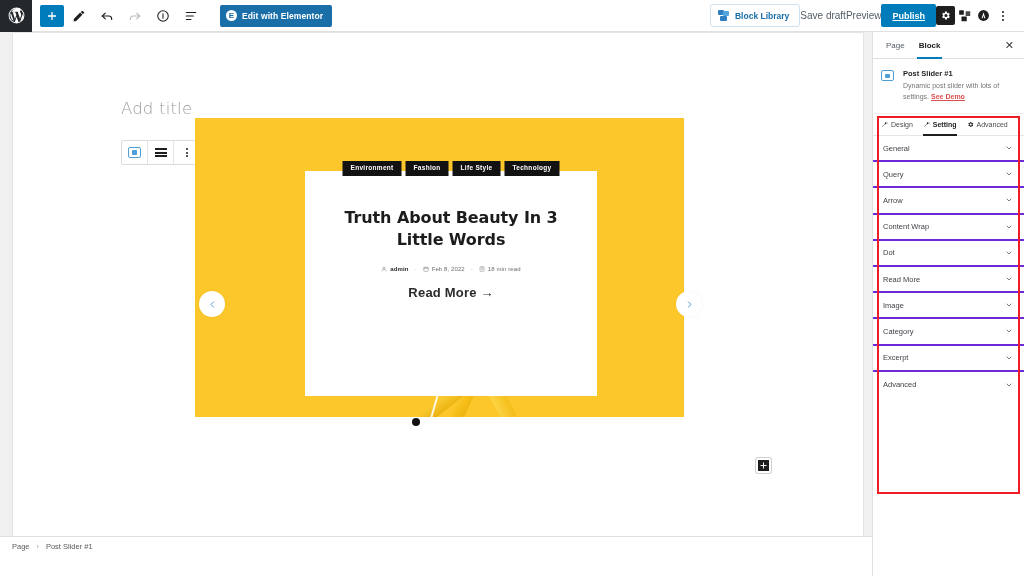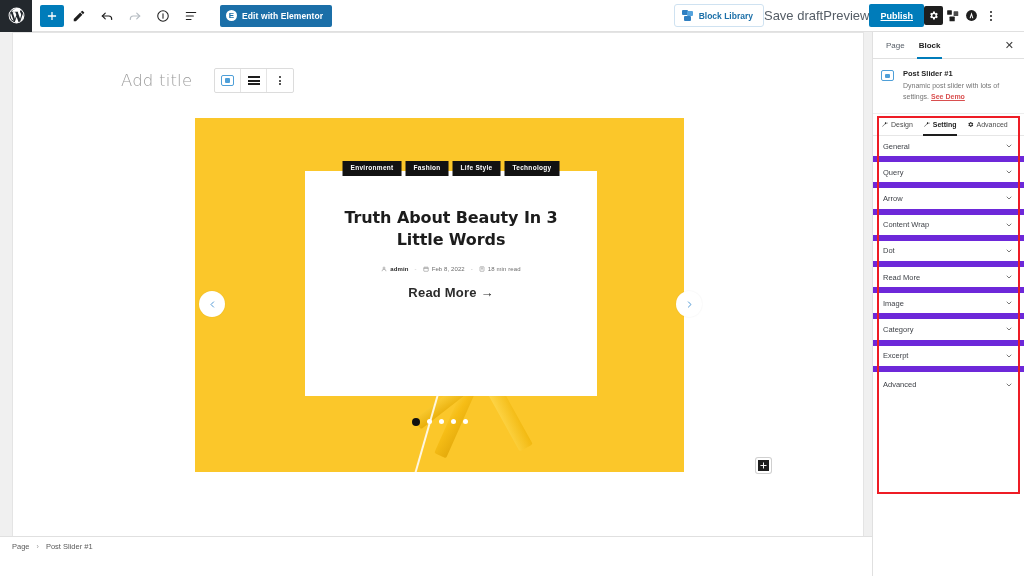--- a/index.html
+++ b/index.html
@@ -36,35 +36,35 @@
     padding: 0 9px 0 6px; font-size: 8.5px; font-weight: bold;
     letter-spacing: .1px; white-space: nowrap;
   }
   .elem-circle {
     width: 11px; height: 11px; border-radius: 50%; background: #fff;
     color: #1b6fa8; font-size: 8px; font-weight: bold;
     display: flex; align-items: center; justify-content: center; line-height: 1;
   }
   .tb-right {
     margin-left: auto; display: flex; align-items: center;
-    padding-right: 24px;
+    padding-right: 12px;
   }
   .blocklib-btn {
     display: flex; align-items: center; gap: 6px; height: 23px;
     border: 1px solid #cfe2f1; border-radius: 3px; padding: 0 10px 0 7px;
     color: #1b6fa8; font-size: 8.5px; font-weight: bold; background: #fff;
   }
   .blocklib-ico { width: 11px; height: 11px; position: relative; }
   .blocklib-ico i {
     position: absolute; display: block; background: #2f7fc1; border-radius: 1px;
   }
   .blocklib-ico i.a { width: 6px; height: 5px; left: 0; top: 0; }
   .blocklib-ico i.b { width: 6px; height: 5px; right: 0; top: 1px; background:#55a3dd;}
   .blocklib-ico i.c { width: 7px; height: 5px; left: 2px; bottom: 0; }
-  .txt-btn { font-size: 13px; color: #555d66; white-space: nowrap; }
+  .txt-btn { font-size: 10px; color: #555d66; white-space: nowrap; }
   .publish-btn {
     background: #007cba; color: #fff; font-size: 9px; font-weight: bold;
     height: 23px; border-radius: 2px; padding: 0 11px;
     display: flex; align-items: center; text-decoration: underline;
   }
   .sq-ico {
     width: 19px; height: 19px; display: flex; align-items: center;
     justify-content: center;
   }
   .sq-ico.black { background: #1e1e1e; border-radius: 2px; color: #fff; }
@@ -74,22 +74,22 @@
   
   .canvas {
     position: absolute; top: 32px; left: 0; width: 872px; height: 524px;
     background: #f0f0f0;
   }
   .page-sheet {
     position: absolute; top: 0; left: 12px; width: 852px; height: 521px;
     background: #fff; border: 1px solid #e4e4e4;
   }
   .title-row {
-    position: absolute; top: 35px; left: 108px;
-    display: flex; align-items: center; gap: 22px;
+    position: absolute; top: 66px; left: 108px;
+    display: flex; align-items: flex-start; gap: 22px; flex-direction: column;
   }
   .add-title {
     font-size: 16.5px; color: #9a9a9a; letter-spacing: .2px;
     font-family: "DejaVu Sans", sans-serif; font-weight: 300;
   }
   .block-toolbar {
     display: flex; align-items: stretch; height: 25px;
     border: 1px solid #dcdcdc; background: #fff; border-radius: 2px;
   }
   .bt-item {
@@ -103,21 +103,21 @@
   }
   .bt-sel::after { content:""; width:5px; height:5px; background:#4e9fd8; border-radius:1px;}
   .bt-lines { display: flex; flex-direction: column; gap: 1.5px; width: 12px; }
   .bt-lines span { display: block; height: 2px; background: #1e1e1e; }
   .bt-dots { display: flex; flex-direction: column; gap: 1.8px; align-items: center; }
   .bt-dots span { width: 2px; height: 2px; background: #1e1e1e; border-radius: 50%; }
 
   
   .slider-wrap {
     position: absolute; top: 85px; left: 182px;
-    width: 489px; height: 354px;
+    width: 489px; height: 299px;
   }
   .slider-img {
     position: absolute; inset: 0;
     background: #FBC72A;
     overflow: hidden;
   }
   .pencil {
     position: absolute; background: linear-gradient(100deg,#ffd84d 0%,#f6bd16 55%,#e5ab0c 100%);
     border-radius: 2px;
   }
@@ -246,21 +246,21 @@
   }
   .sb-subtab svg { width: 7px; height: 7px; }
   .sb-subtab.active { color: #1e1e1e; font-weight: bold; }
   .sb-subtab.active::after {
     content: ""; position: absolute; left: 4px; right: 4px; bottom: 0;
     height: 1.6px; background: #1e1e1e;
   }
   .acc-item {
     display: flex; align-items: center; justify-content: space-between;
     height: 26.2px; padding: 0 11px 0 10px;
-    border-bottom: 6px solid #6d28d9; font-size: 7.5px; color: #3c3f45;
+    border-bottom: 2px solid #6d28d9; font-size: 7.5px; color: #3c3f45;
   }
   .acc-item:last-child { border-bottom: none; }
   .chev { width: 8px; height: 8px; stroke: #4a4a4a; }
 </style>
 </head>
 <body>
 
 <div id="app">
 
   <div class="topbar">

